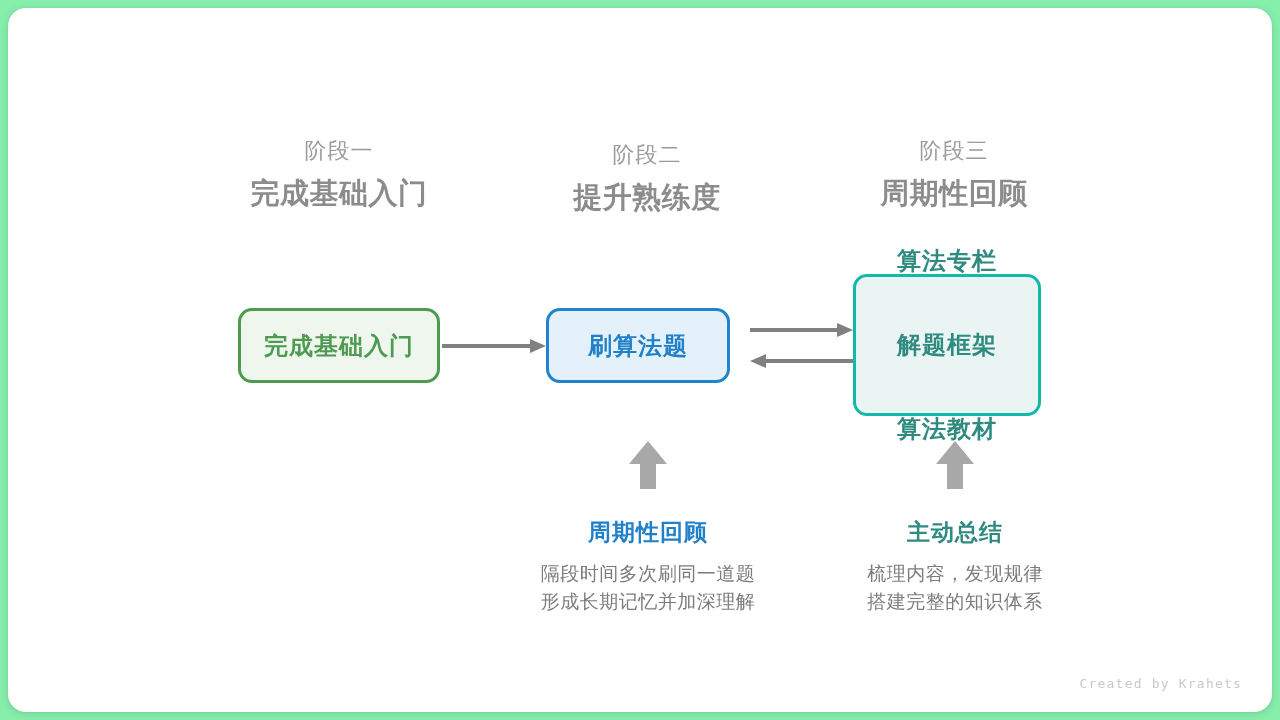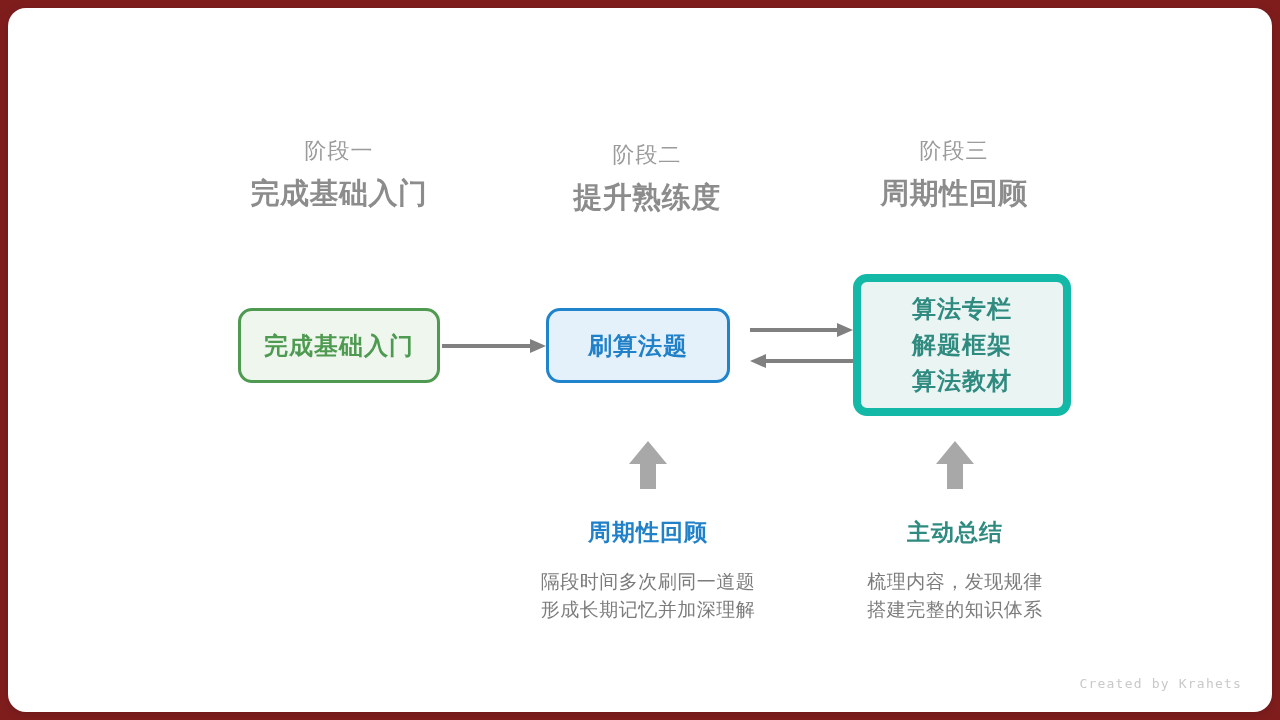--- a/index.html
+++ b/index.html
@@ -10,21 +10,21 @@
     height: 720px;
     overflow: hidden;
     background: #ffffff;
     font-family: "Liberation Sans", "DejaVu Sans", sans-serif;
   }
 
   #page {
     position: relative;
     width: 1280px;
     height: 720px;
-    background: #7f1d1d;
+    background: #86efac;
   }
 
   .card {
     position: absolute;
     left: 8px;
     top: 8px;
     width: 1264px;
     height: 704px;
     background: #ffffff;
     border-radius: 18px;
@@ -93,24 +93,25 @@
     width: 184px;
     height: 75px;
     background: #e4f1fb;
     border: 3px solid #1f84cc;
   }
   #node-blue .node-line { color: #2080c8; }
 
   #node-teal {
     left: 845px;
     top: 266px;
-    width: 218px;
+    width: 188px;
     height: 142px;
     background: #eaf4f2;
-    border: 8px solid #14b8a6;
+    border: 3px solid #14b8a6;
+    gap: 48px;
   }
   #node-teal .node-line { color: #2f8a80; }
 
   
   .h-arrow {
     position: absolute;
     height: 24px;
   }
   .h-arrow .shaft {
     position: absolute;
@@ -179,21 +180,21 @@
     font-size: 23px;
     font-weight: 700;
     line-height: 32px;
     letter-spacing: 1px;
   }
   .annotation .anno-desc {
     font-size: 19px;
     color: #7c7c7c;
     font-weight: 400;
     line-height: 28px;
-    margin-top: 20px;
+    margin-top: 12px;
     letter-spacing: 0.5px;
     text-align: center;
   }
   #annotation-1 { left: 490px; top: 508px; }
   #annotation-1 .anno-title { color: #2080c8; }
   #annotation-2 { left: 797px; top: 508px; }
   #annotation-2 .anno-title { color: #2f8a80; }
 
   
   #credit {

